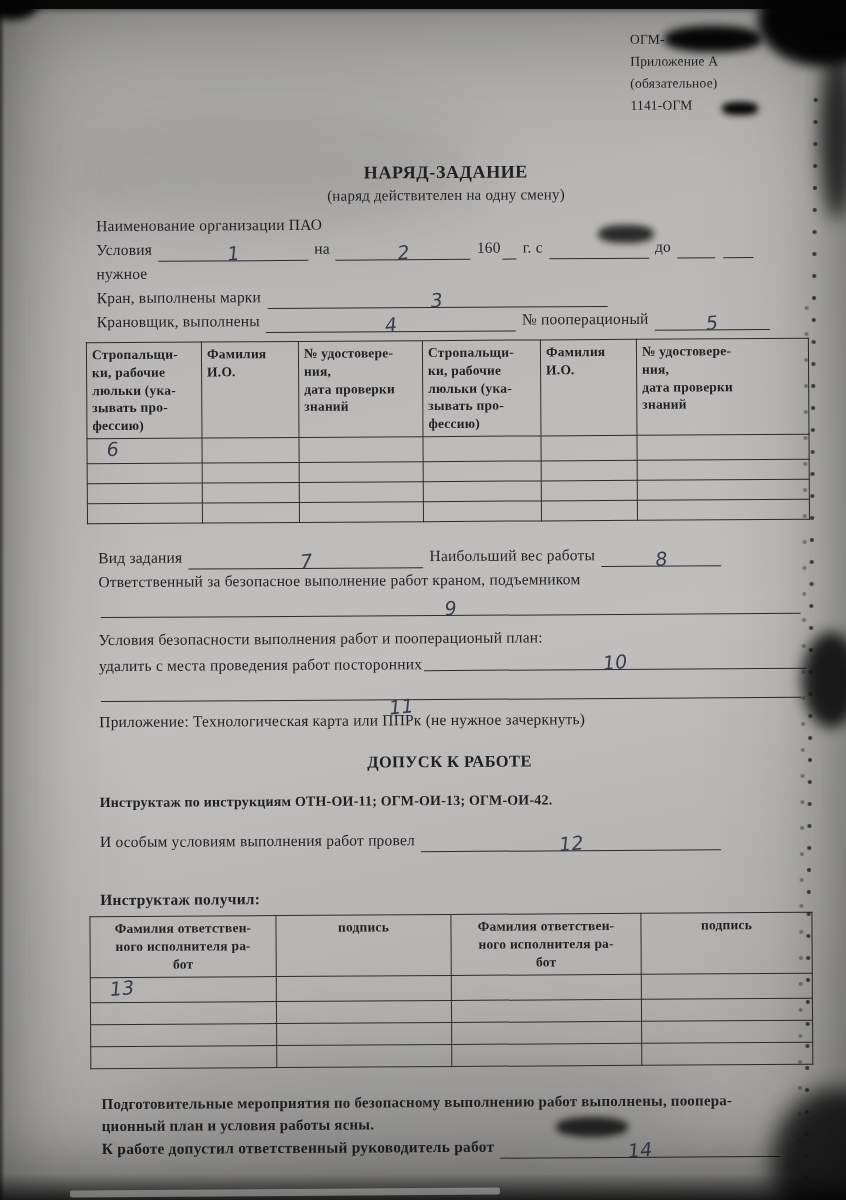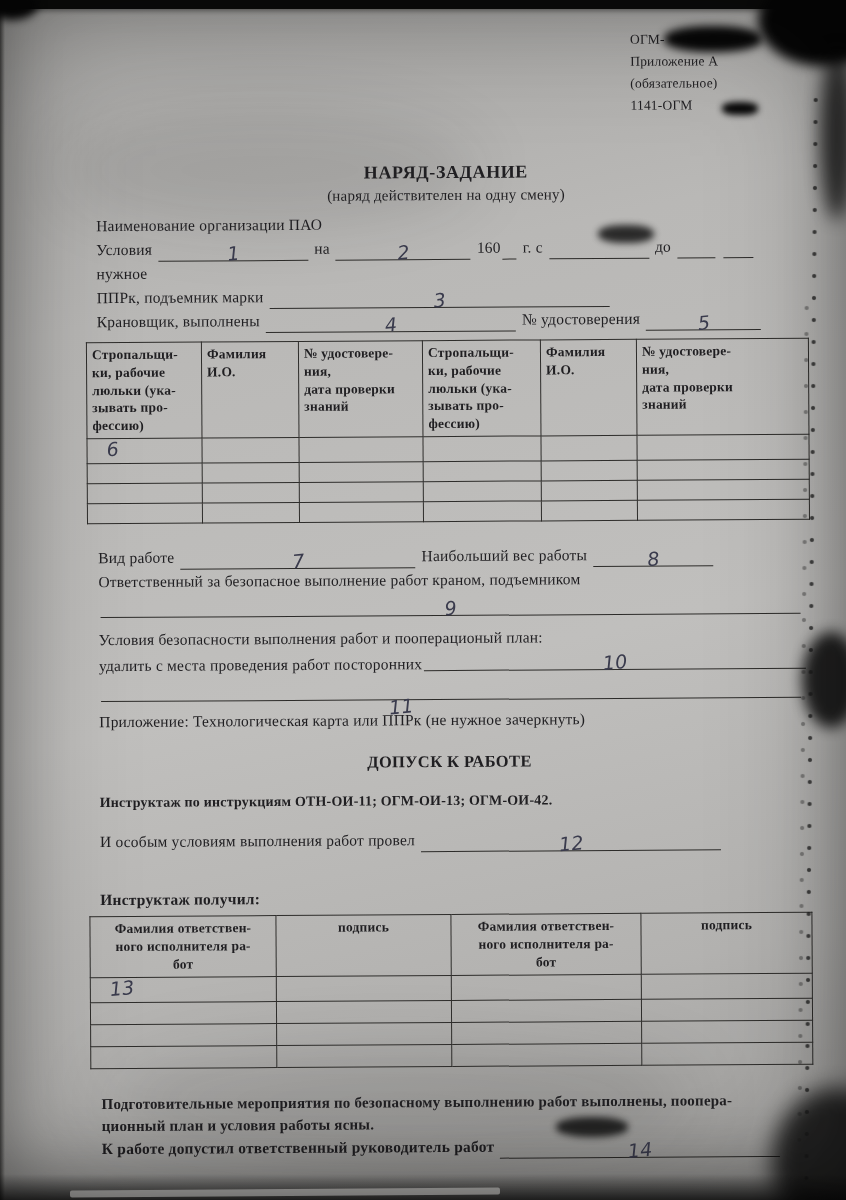--- a/index.html
+++ b/index.html
@@ -105,28 +105,28 @@
       <span>160</span><span class="u w14"></span>
       <span>г. с</span>
       <span class="u w100"></span>
       <span>до</span>
       <span class="u w38"></span>
       <span class="u w30"></span>
       <span>нужное</span>
     </div>
 
     <div class="line">
-      <span>ППРк, подъемник марки</span>
+      <span>Кран, выполнены марки</span>
       <span class="u w340"><span class="hand">3</span></span>
     </div>
 
     <div class="line">
       <span>Крановщик, выполнены</span>
       <span class="u w250"><span class="hand">4</span></span>
-      <span>№ удостоверения</span>
+      <span>№ пооперационый</span>
       <span class="u w115"><span class="hand">5</span></span>
     </div>
 
     <table class="grid t1">
       <colgroup>
           <col style="width:115px">
           <col style="width:97px">
           <col style="width:124px">
           <col style="width:118px">
           <col style="width:96px">
@@ -184,21 +184,21 @@
             <td></td>
             <td></td>
             <td></td>
             <td></td>
             <td></td>
       </tr>
     </tbody>
       </table>
 
     <div class="line mt22">
-      <span>Вид работе</span>
+      <span>Вид задания</span>
       <span class="u w235"><span class="hand">7</span></span>
       <span>Наибольший вес работы</span>
       <span class="u w120"><span class="hand">8</span></span>
     </div>
 
     <div class="line">
       <span>Ответственный за безопасное выполнение работ краном, подъемником</span>
     </div>
     <div class="fill-line">
       <span class="u fullline"><span class="hand">9</span></span>

